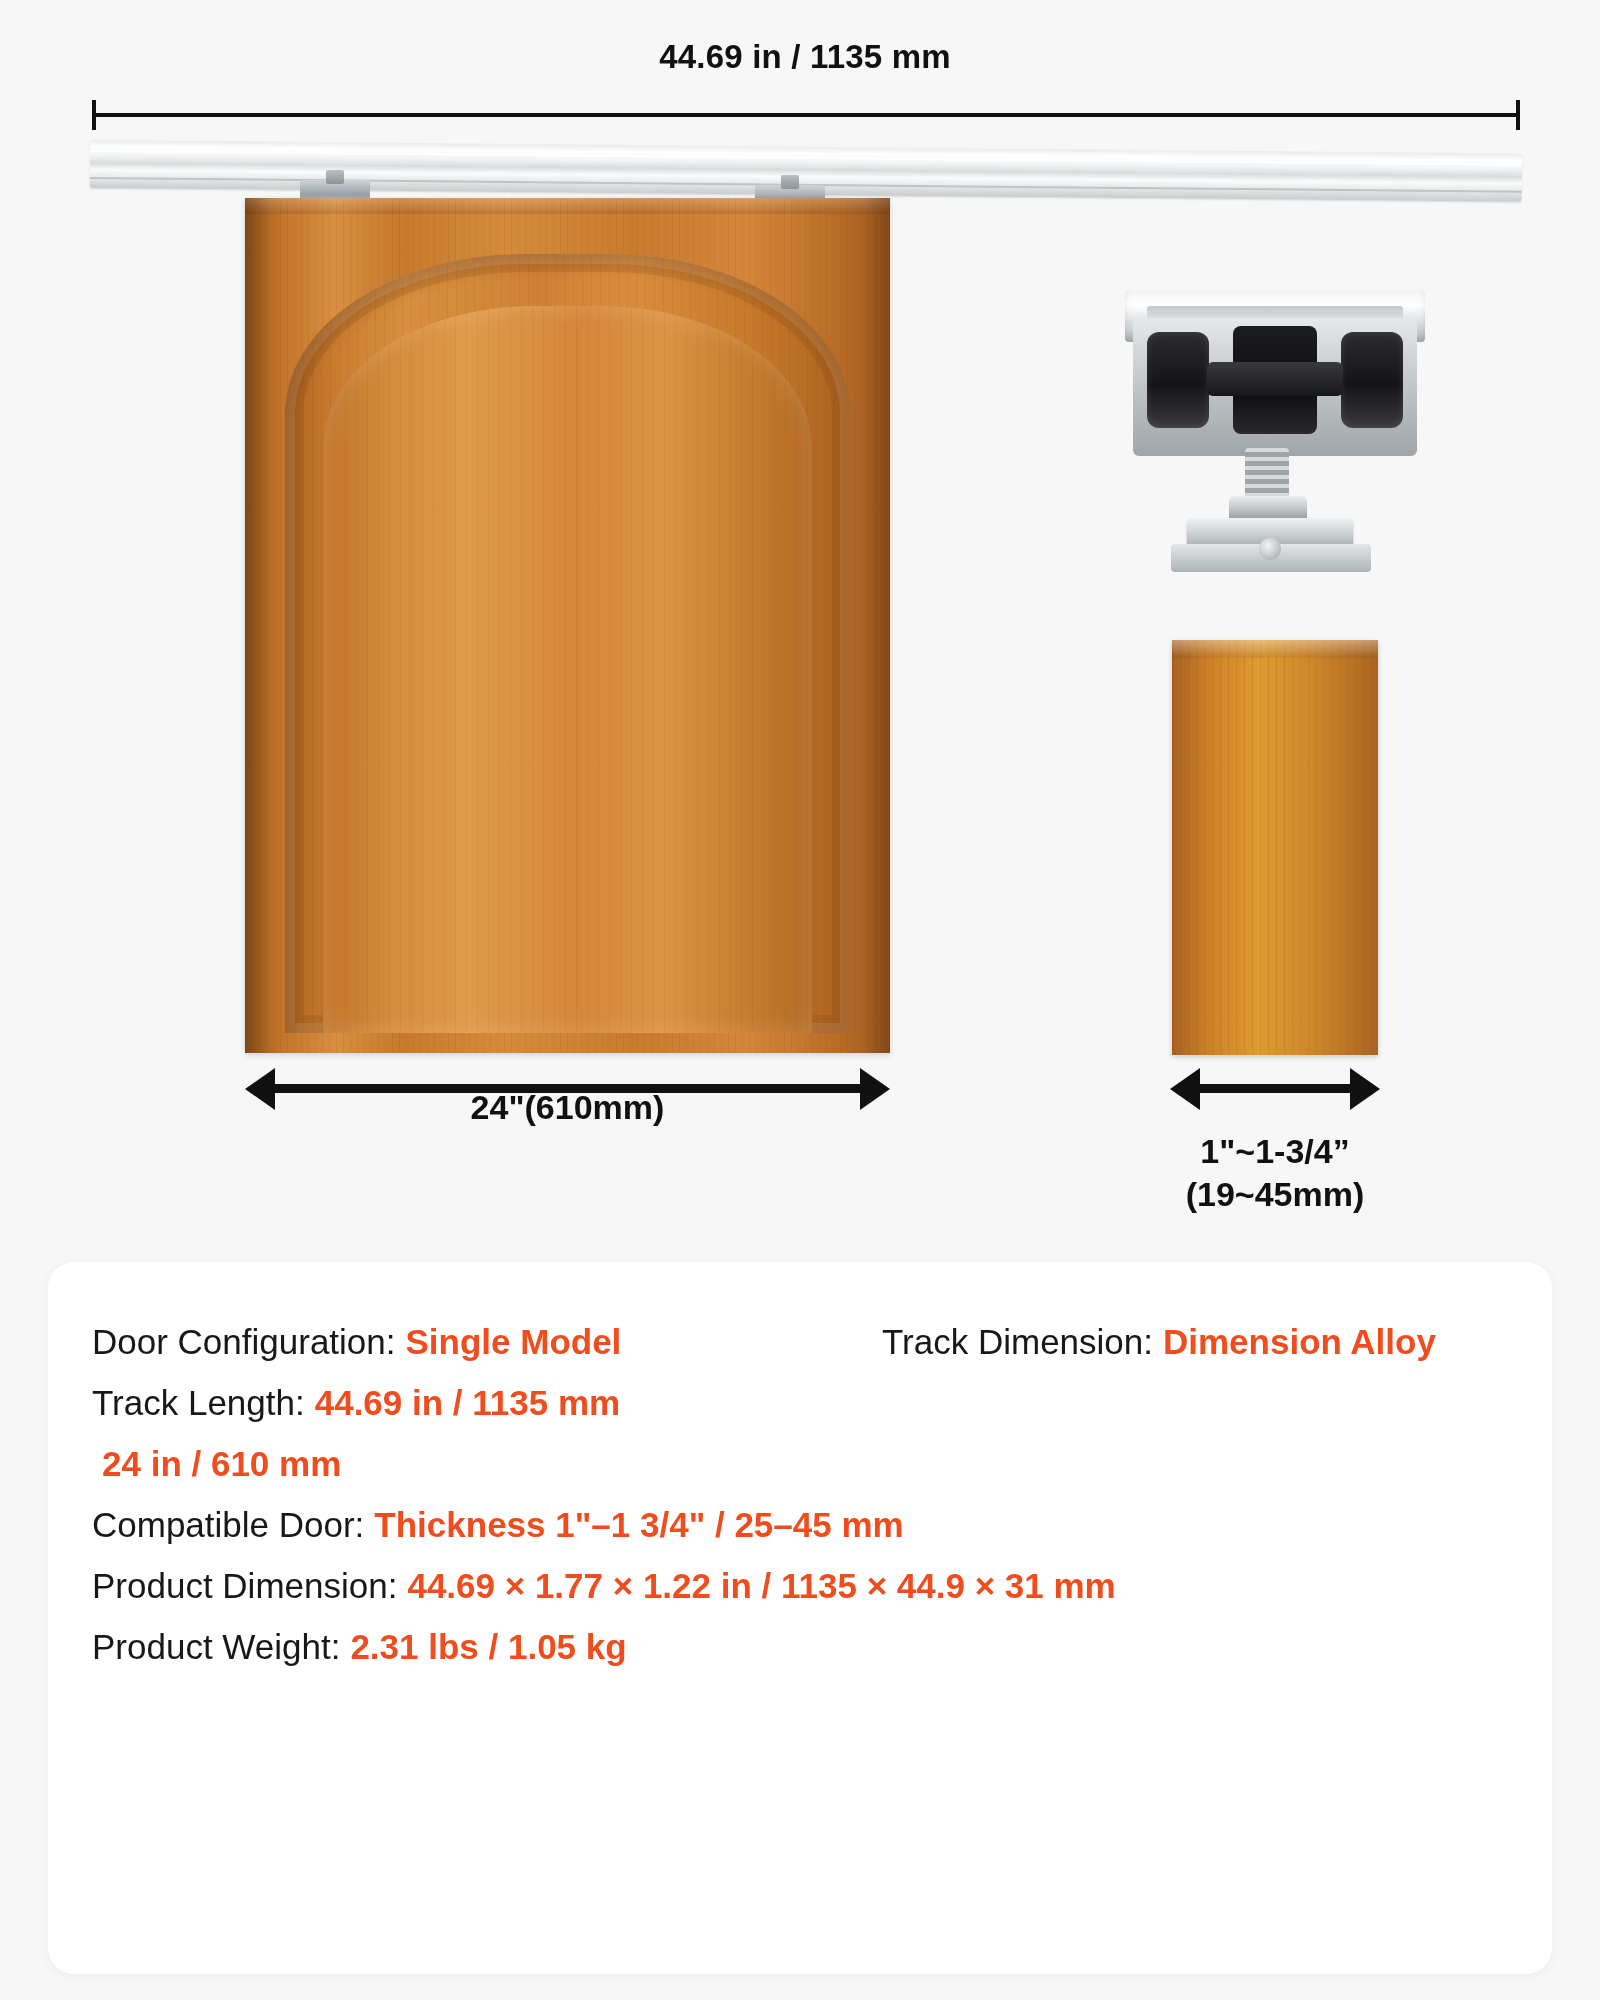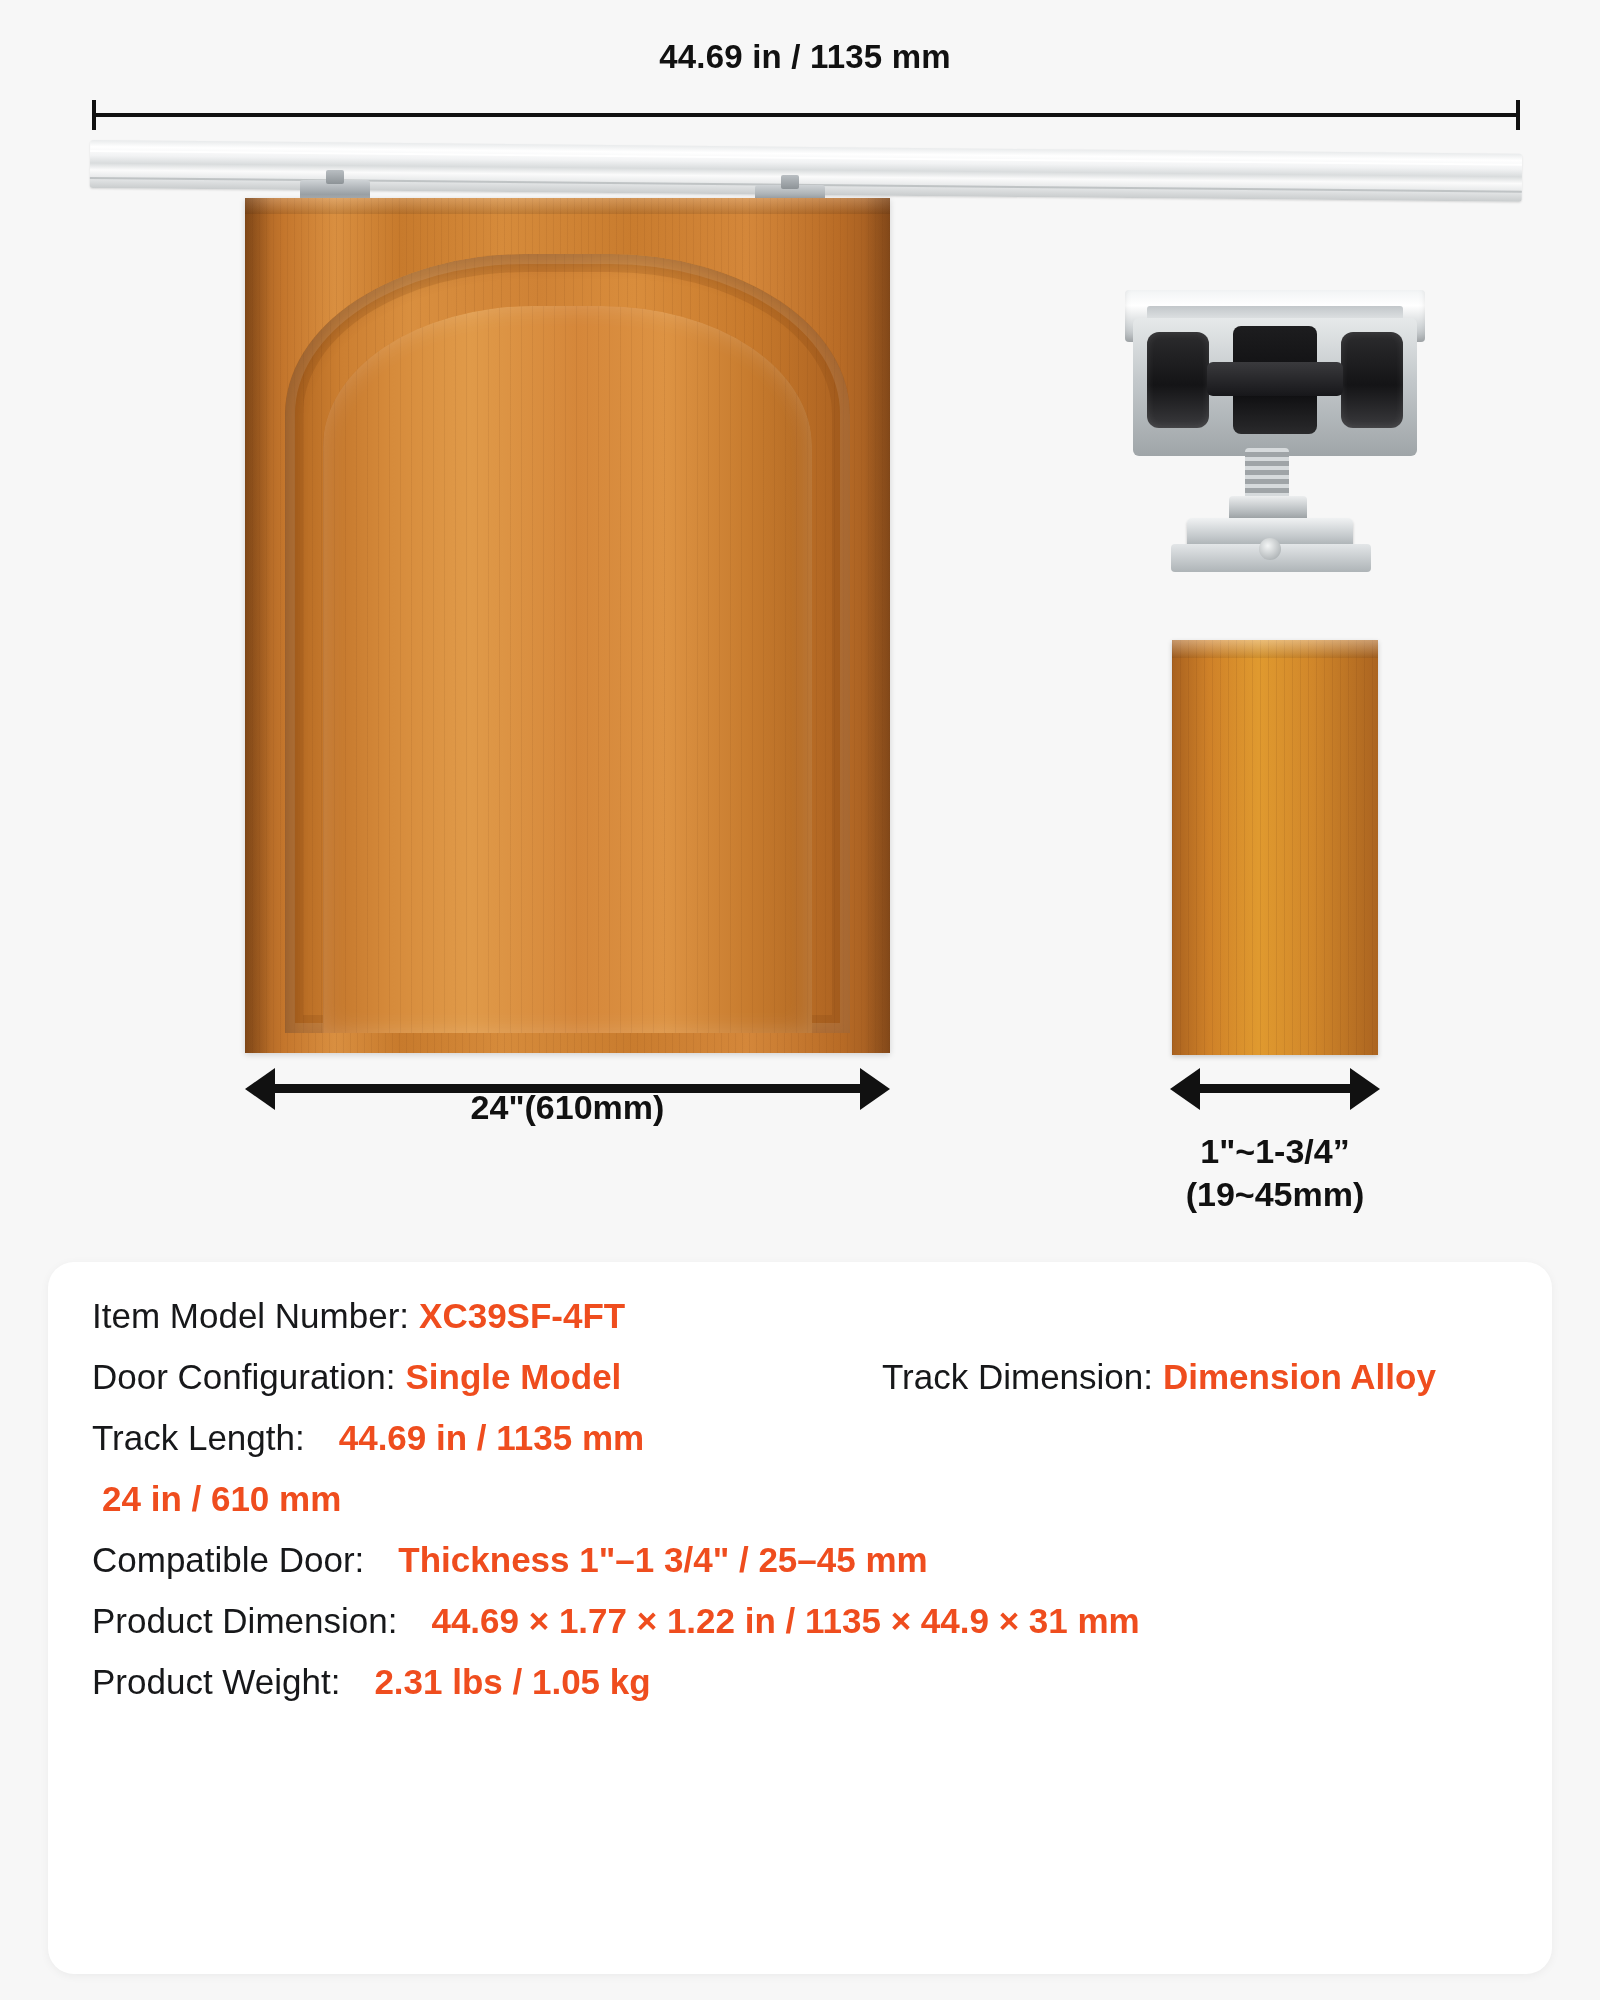--- a/index.html
+++ b/index.html
@@ -335,21 +335,20 @@
     box-shadow: 0 2px 10px rgba(0,0,0,0.05);
     padding: 36px 44px 28px 44px;
   }
   .spec-row {
     display: flex;
     align-items: baseline;
     font-size: 35px;
     line-height: 1.0;
     margin-bottom: 26px;
     white-space: nowrap;
-    gap: 24px;
   }
   .spec-label { color: #17181a; }
   .spec-value {
     color: #ef4d1e;
     font-weight: bold;
     margin-left: 10px;
   }
   .two-col {
     display: flex;
     margin-bottom: 26px;
@@ -419,24 +418,20 @@
   </div>
   <div class="thick-label">
     <div>1"~1-3/4”</div>
     <div>(19~45mm)</div>
   </div>
 </div>
 
 <div class="spec-card">
 
   <div class="two-col">
-    <div class="col c1">
-      <span class="spec-label">Item Model Number:</span>
-      <span class="spec-value">XC39SF-4FT</span>
-    </div>
   </div>
 
   <div class="two-col">
     <div class="col c1">
       <span class="spec-label">Door Configuration:</span>
       <span class="spec-value">Single Model</span>
     </div>
     <div class="col c2">
       <span class="spec-label">Track Dimension:</span>
       <span class="spec-value">Dimension Alloy</span>

